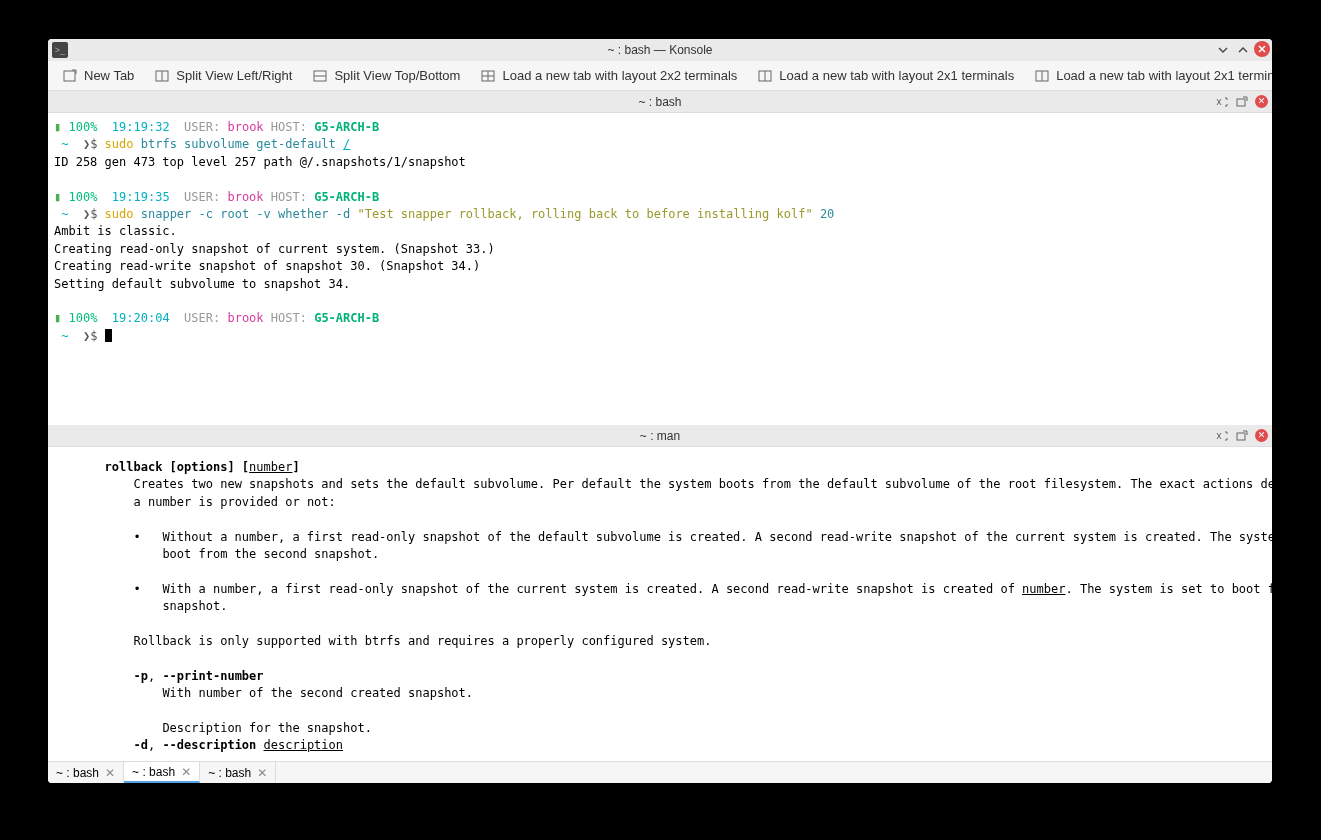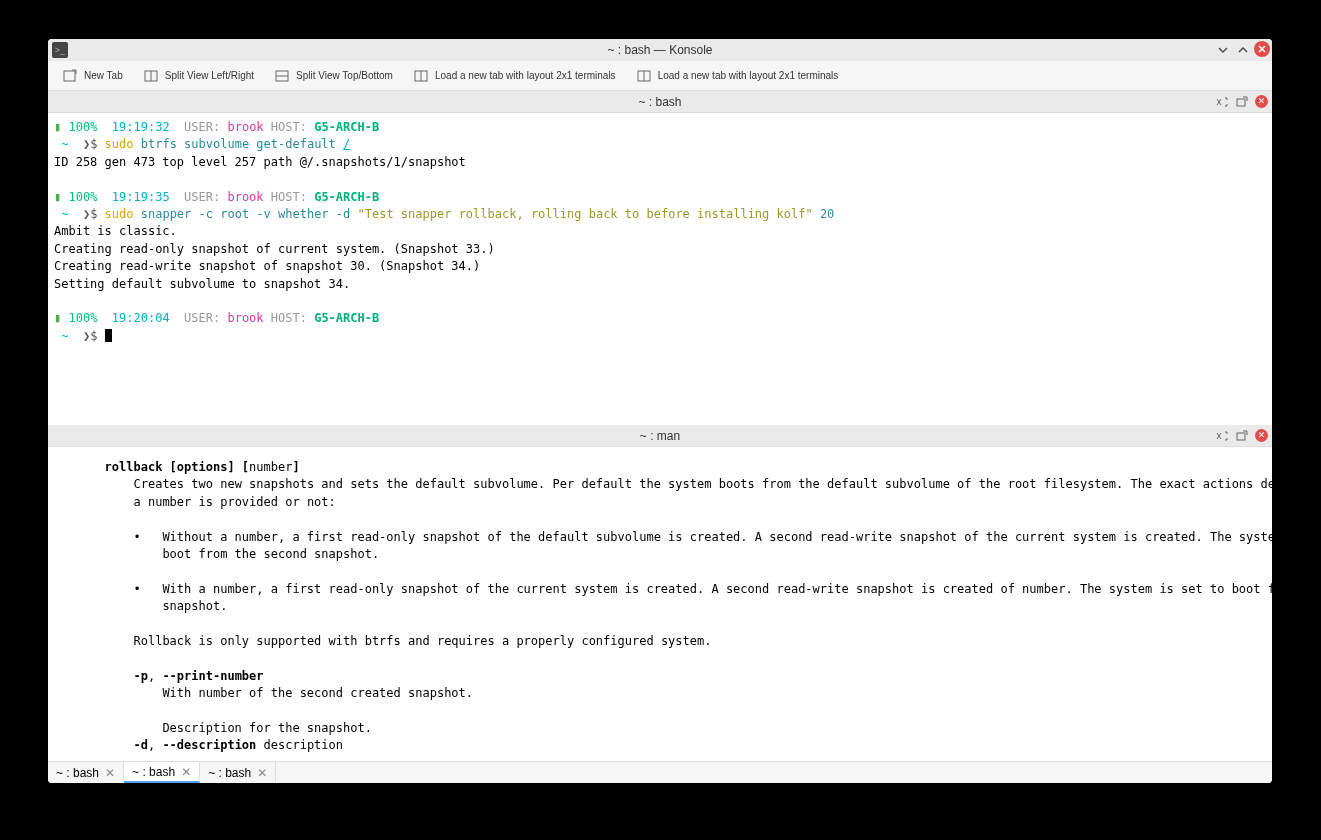--- a/index.html
+++ b/index.html
@@ -3,35 +3,35 @@
 <meta charset="utf-8">
 <style>
 *{margin:0;padding:0;box-sizing:border-box;}
 body{background:#000;width:1321px;height:840px;font-family:sans-serif;overflow:hidden;font-size:13px;}
 .window{position:absolute;top:39px;left:48px;width:1224px;height:744px;background:#fff;border-radius:4px;overflow:hidden;display:flex;flex-direction:column;box-shadow:0 2px 12px rgba(0,0,0,.5);}
 .titlebar{height:22px;background:#eaeaea;display:flex;align-items:center;justify-content:center;position:relative;font-size:12px;color:#333;}
 .titlebar .win-ctl{position:absolute;right:2px;top:2px;display:flex;gap:2px;}
 .titlebar .win-btn{width:18px;height:18px;display:flex;align-items:center;justify-content:center;font-size:11px;color:#444;}
 .titlebar .win-btn.close{background:#e04b4b;color:#fff;border-radius:50%;width:16px;height:16px;}
 .titlebar .sys-icon{position:absolute;left:4px;top:3px;width:16px;height:16px;background:#444;border-radius:2px;display:flex;align-items:center;justify-content:center;font-size:9px;color:#aaa;}
-.toolbar{height:30px;background:#f6f6f6;border-bottom:1px solid #ddd;display:flex;align-items:center;padding:0 6px;gap:4px;font-size:10px;color:#333;}
+.toolbar{height:30px;background:#f6f6f6;border-bottom:1px solid #ddd;display:flex;align-items:center;padding:0 6px;gap:4px;font-size:13px;color:#333;}
 .tbtn{display:flex;align-items:center;gap:6px;padding:3px 8px;cursor:pointer;white-space:nowrap;}
 .tbtn .ticon{width:16px;height:16px;display:inline-flex;align-items:center;justify-content:center;color:#666;}
 .toolbar .spacer{flex:1;}
 .tbtn.dim{color:#aaa;}
 .pane-title{height:22px;background:#eaeaea;display:flex;align-items:center;justify-content:center;font-size:12px;color:#333;position:relative;border-bottom:1px solid #ddd;}
 .pane-ctl{position:absolute;right:4px;display:flex;gap:6px;}
 .pane-ctl span{width:14px;height:14px;display:inline-flex;align-items:center;justify-content:center;font-size:11px;color:#666;}
 .pane-ctl span.pc-close{background:#e04b4b;color:#fff;border-radius:50%;width:13px;height:13px;font-size:9px;}
 .term{background:#fff;font-family:"DejaVu Sans Mono","Liberation Mono",monospace;font-size:12px;line-height:1.45;padding:6px 6px 0 6px;overflow:hidden;}
 .term .row{white-space:pre;}
 .bar{color:#4caf50;}.pct{color:#00c07a;}.time{color:#00b0c0;}.lbl{color:#999;}.usr{color:#d63d9f;}.host{color:#00b377;font-weight:bold;}
 .tilde{color:#00b0c0;}.prm{color:#555;}.sudo{color:#d7a700;}.cmd{color:#2b8a9e;}.str{color:#9a9a2a;}.path{color:#00b0c0;text-decoration:underline;}
 .cur{display:inline-block;width:7px;height:13px;background:#000;vertical-align:-2px;}
-.ul{}
+.ul{text-decoration:underline;}
 .tabs{height:22px;background:#f6f6f6;border-top:1px solid #ddd;display:flex;align-items:center;font-size:12px;}
 .tab{display:flex;align-items:center;padding:0 8px;height:100%;gap:6px;border-right:1px solid #ddd;}
 .tab.active{border-bottom:2px solid #53a0e8;background:#fff;}
 .tab .tclose{color:#888;}
 svg{display:block;}
 </style>
 </head>
 <body>
 
 <div class="window">
@@ -78,20 +78,30 @@
       <span>Split View Left/Right</span>
     </div>
     <div class="tbtn">
       <span class="ticon">
           <svg width="16" height="16" viewBox="0 0 16 16">
             <rect x="2" y="3" width="12" height="10" fill="none" stroke="currentColor"></rect>
             <line x1="2" y1="8" x2="14" y2="8" stroke="currentColor"></line>
           </svg>
         </span>
       <span>Split View Top/Bottom</span>
+    </div>
+    <div class="tbtn">
+      <span class="ticon">
+          <svg width="16" height="16" viewBox="0 0 16 16">
+            <rect x="2" y="3" width="12" height="10" fill="none" stroke="currentColor"></rect>
+            <line x1="8" y1="3" x2="8" y2="13" stroke="currentColor"></line>
+            <line x1="2" y1="8" x2="14" y2="8" stroke="currentColor"></line>
+          </svg>
+        </span>
+      <span>Load a new tab with layout 2x2 terminals</span>
     </div>
     <div class="tbtn">
       <span class="ticon">
           <svg width="16" height="16" viewBox="0 0 16 16">
             <rect x="2" y="3" width="12" height="10" fill="none" stroke="currentColor"></rect>
             <line x1="8" y1="3" x2="8" y2="13" stroke="currentColor"></line>
           </svg>
         </span>
       <span>Load a new tab with layout 2x1 terminals</span>
     </div>

